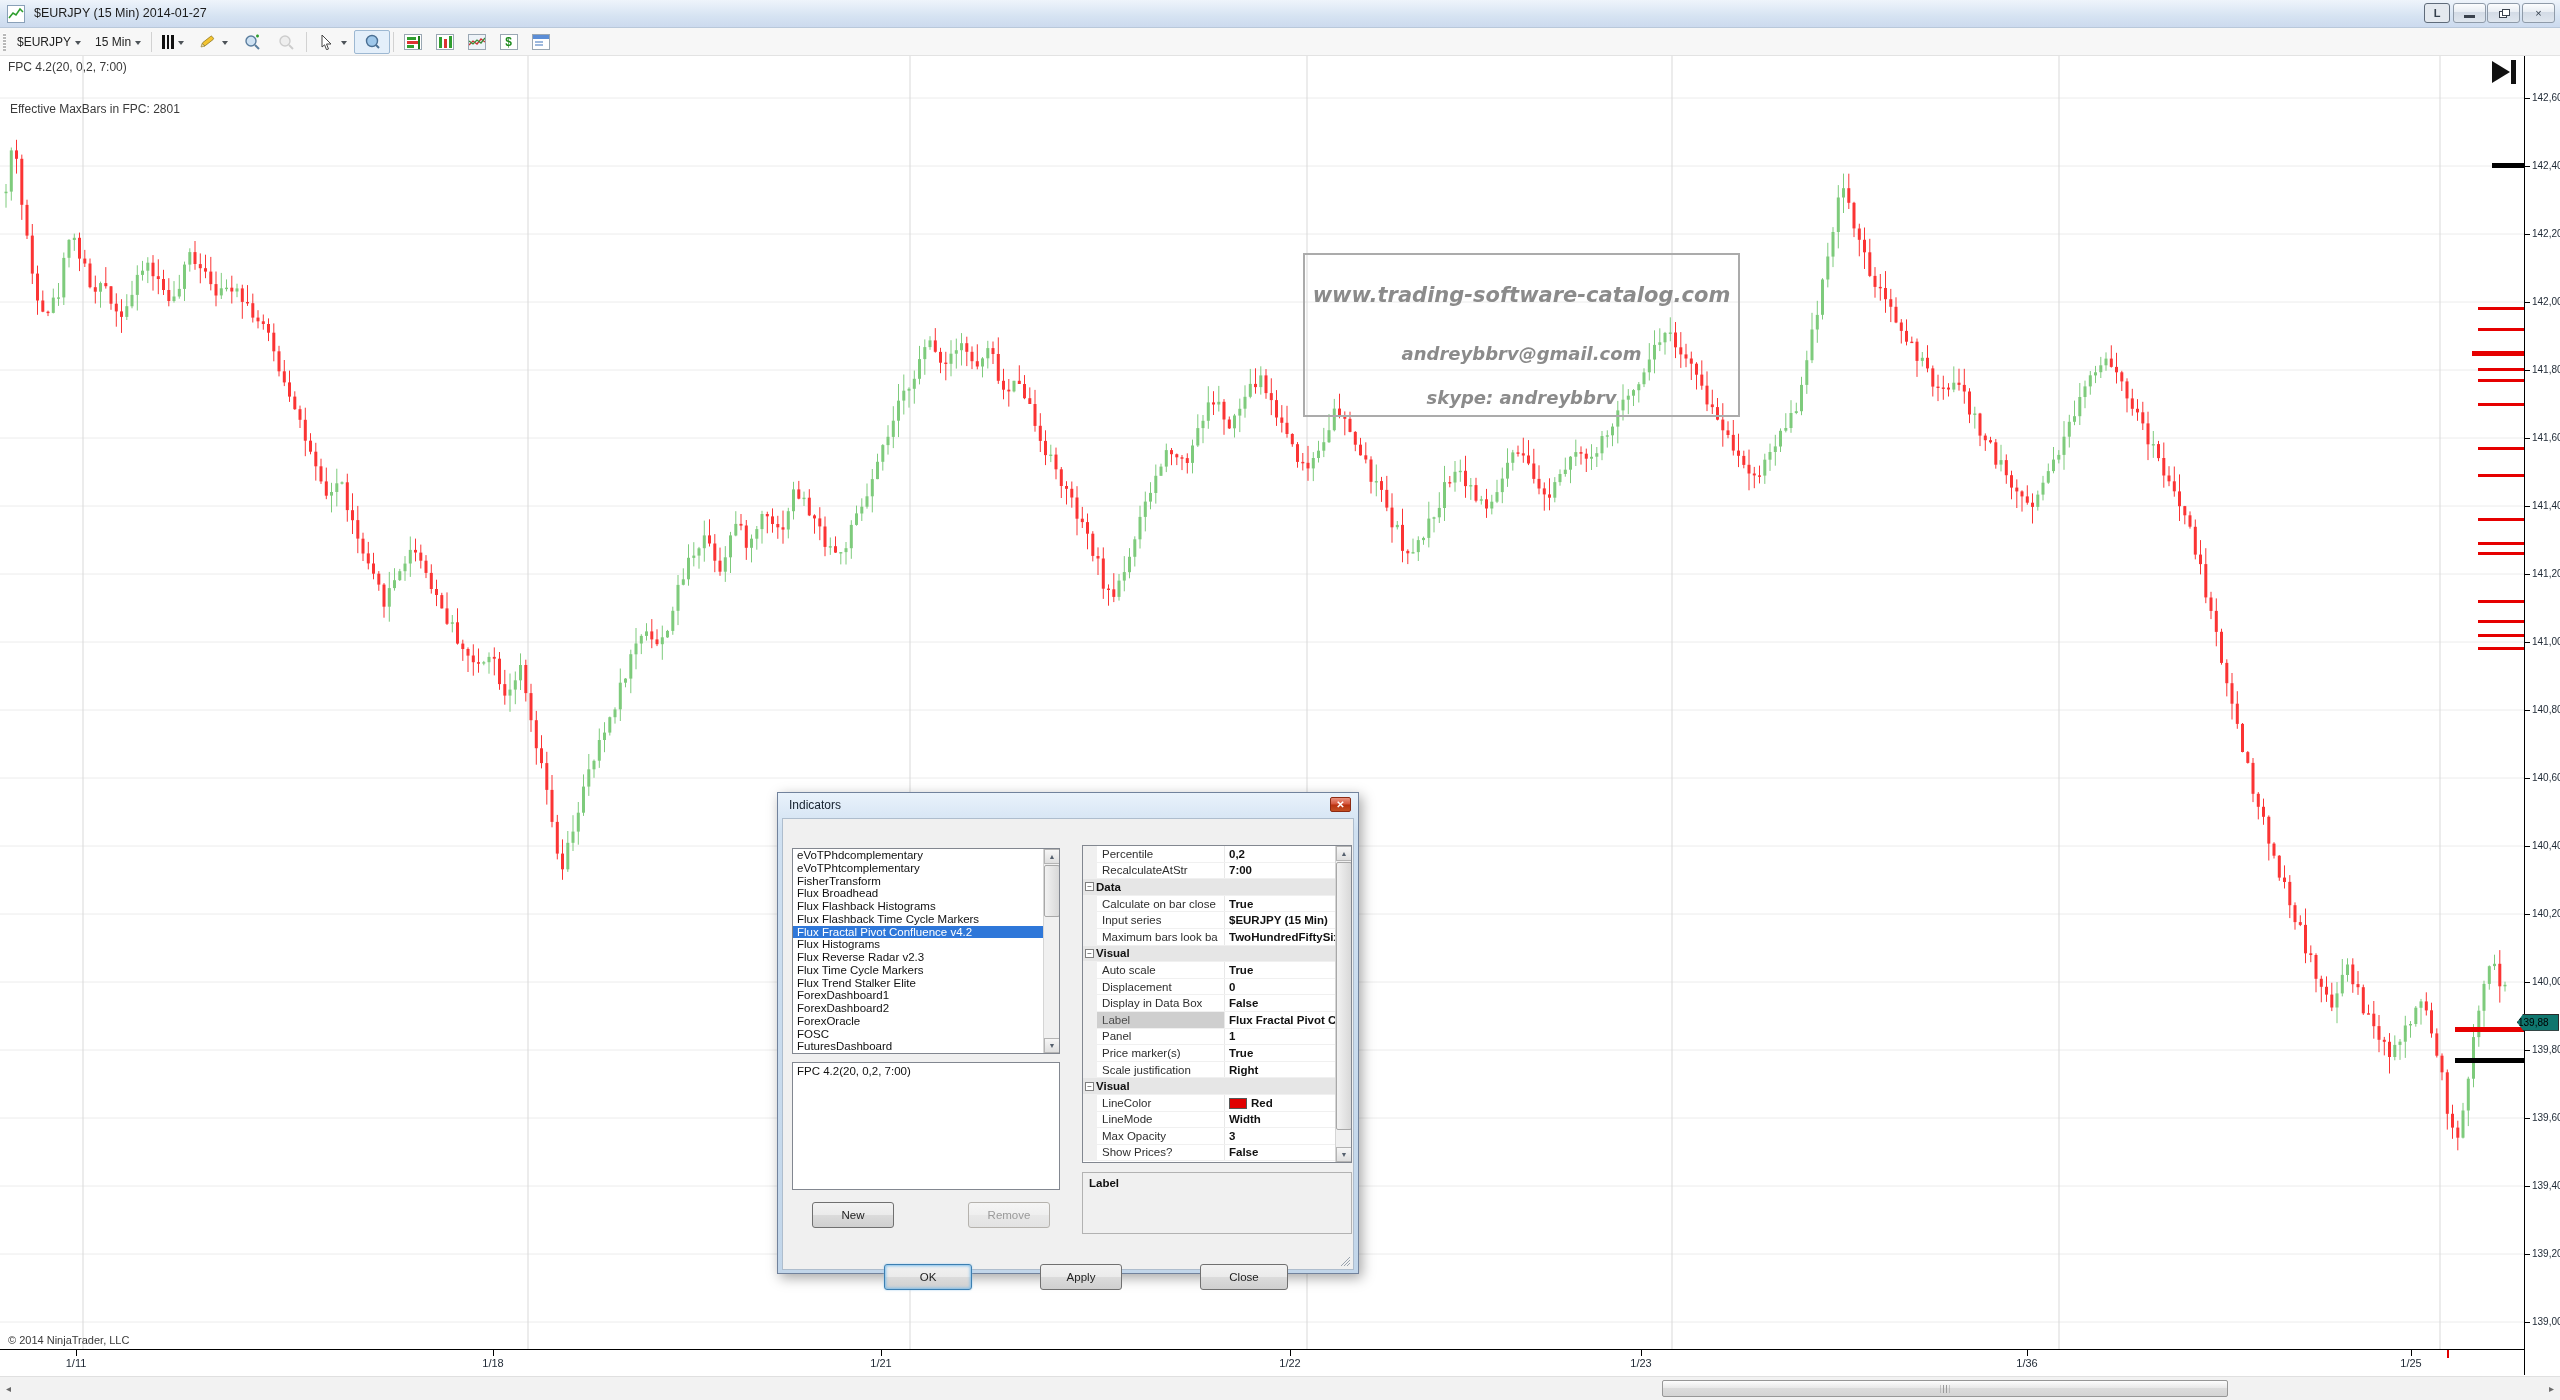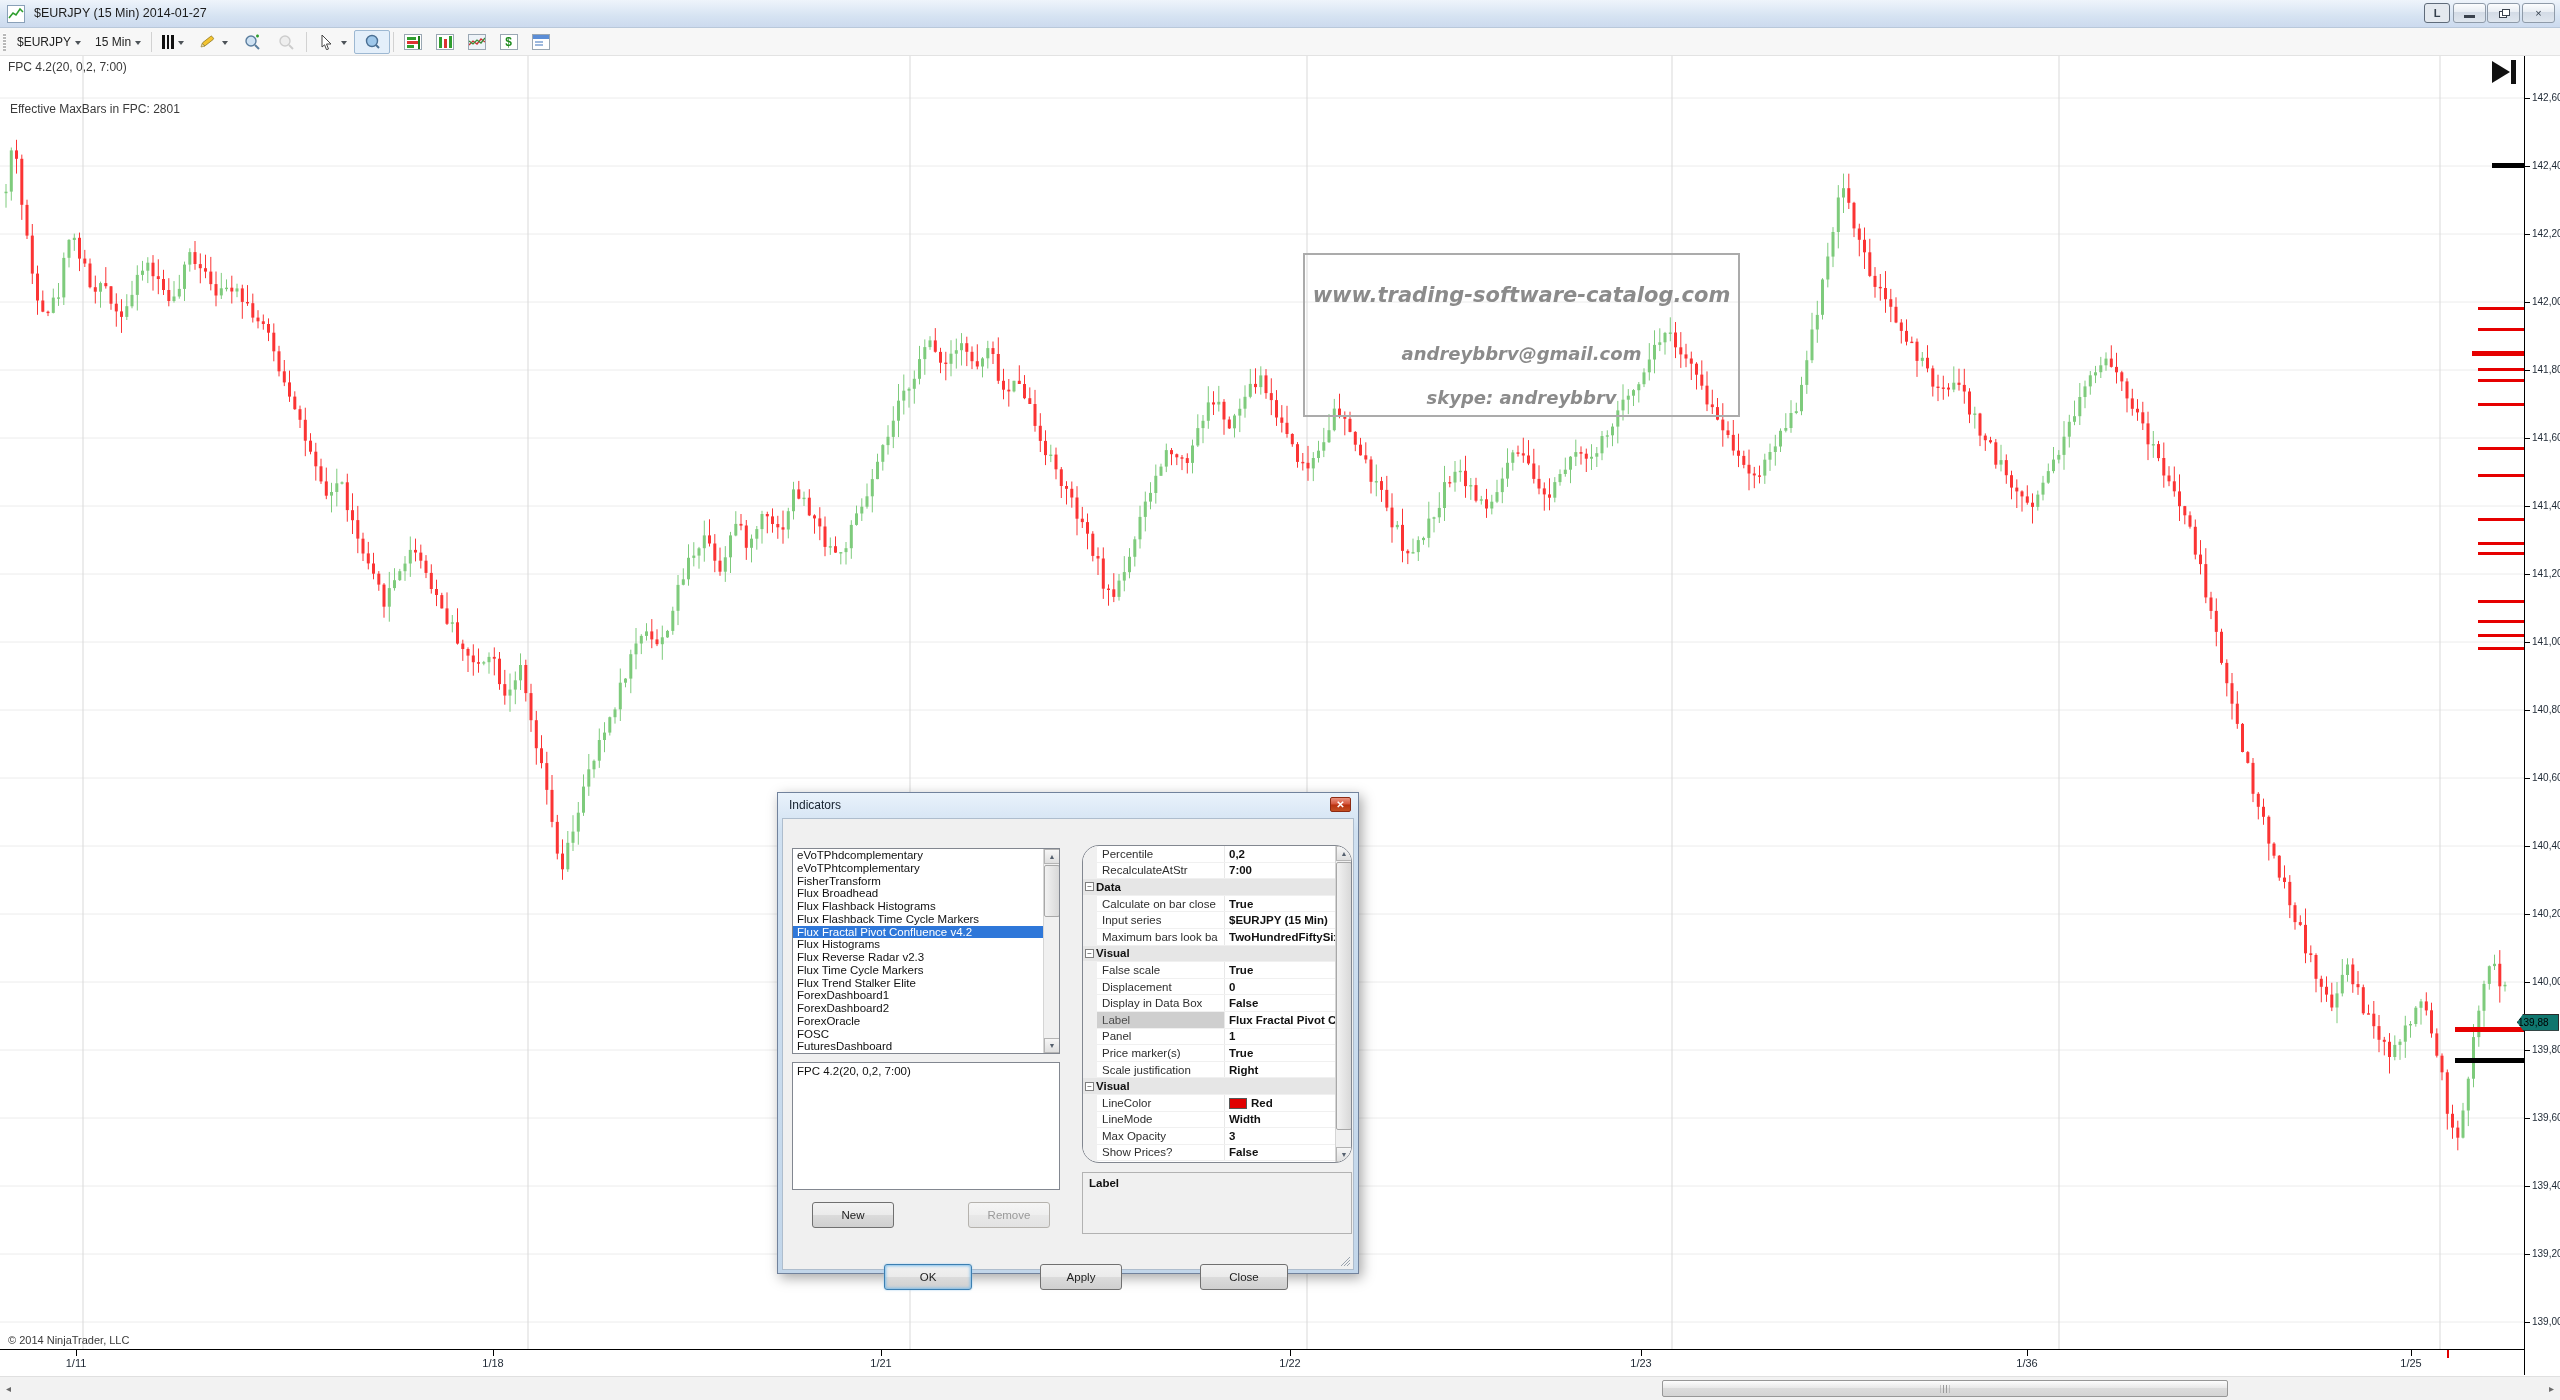--- a/index.html
+++ b/index.html
@@ -108,21 +108,21 @@
     font-size:11.5px; color:#222; text-align:center; line-height:24px; }
   .btn.disabled { border-color:#b5b2ad; color:#9a9a9a;
     background:linear-gradient(#f5f5f5,#efefef 48%,#e8e8e8 52%,#e2e2e2); }
   .btn.default { border-color:#3c7fb1; box-shadow:0 0 3px 1px #7bbdec inset, 0 0 2px #9ccef2; }
   #btn-new { left:29px; top:383px; width:82px; }
   #btn-remove { left:185px; top:383px; width:82px; }
   #btn-ok { left:101px; top:445px; width:88px; }
   #btn-apply { left:257px; top:445px; width:82px; }
   #btn-close2 { left:417px; top:445px; width:88px; }
 
-  #prop-grid { left:299px; top:26px; width:270px; height:318px; overflow:hidden;border-radius:17px; }
+  #prop-grid { left:299px; top:26px; width:270px; height:318px; overflow:hidden; }
   .prow { position:relative; height:16.6px; font-size:11.5px; display:flex; align-items:center;
     border-bottom:1px solid #f0f0f0; }
   .prow .marg { width:14px; align-self:stretch; background:#f0f0f0; flex:none; }
   .prow .lab { width:128px; flex:none; padding-left:5px; color:#2e2e2e;
     border-right:1px solid #e8e8e8; white-space:nowrap; overflow:hidden; align-self:stretch;
     display:flex; align-items:center; }
   .prow .val { flex:1; padding-left:4px; font-weight:bold; color:#111;
     white-space:nowrap; overflow:hidden; display:flex; align-items:flex-end; gap:4px;}
   .prow.cat { background:#e6e6e6; font-weight:bold; color:#111; }
   .prow.cat .catlab { padding-left:2px; }
@@ -1419,21 +1419,21 @@
               <span class="val">
                 <span>TwoHundredFiftySix</span>
               </span>
             </div>
             <div class="prow cat">
               <span class="boxminus">−</span>
               <span class="catlab">Visual</span>
             </div>
             <div class="prow">
               <span class="marg"></span>
-              <span class="lab">False scale</span>
+              <span class="lab">Auto scale</span>
               <span class="val">
                 <span>True</span>
               </span>
             </div>
             <div class="prow">
               <span class="marg"></span>
               <span class="lab">Displacement</span>
               <span class="val">
                 <span>0</span>
               </span>

